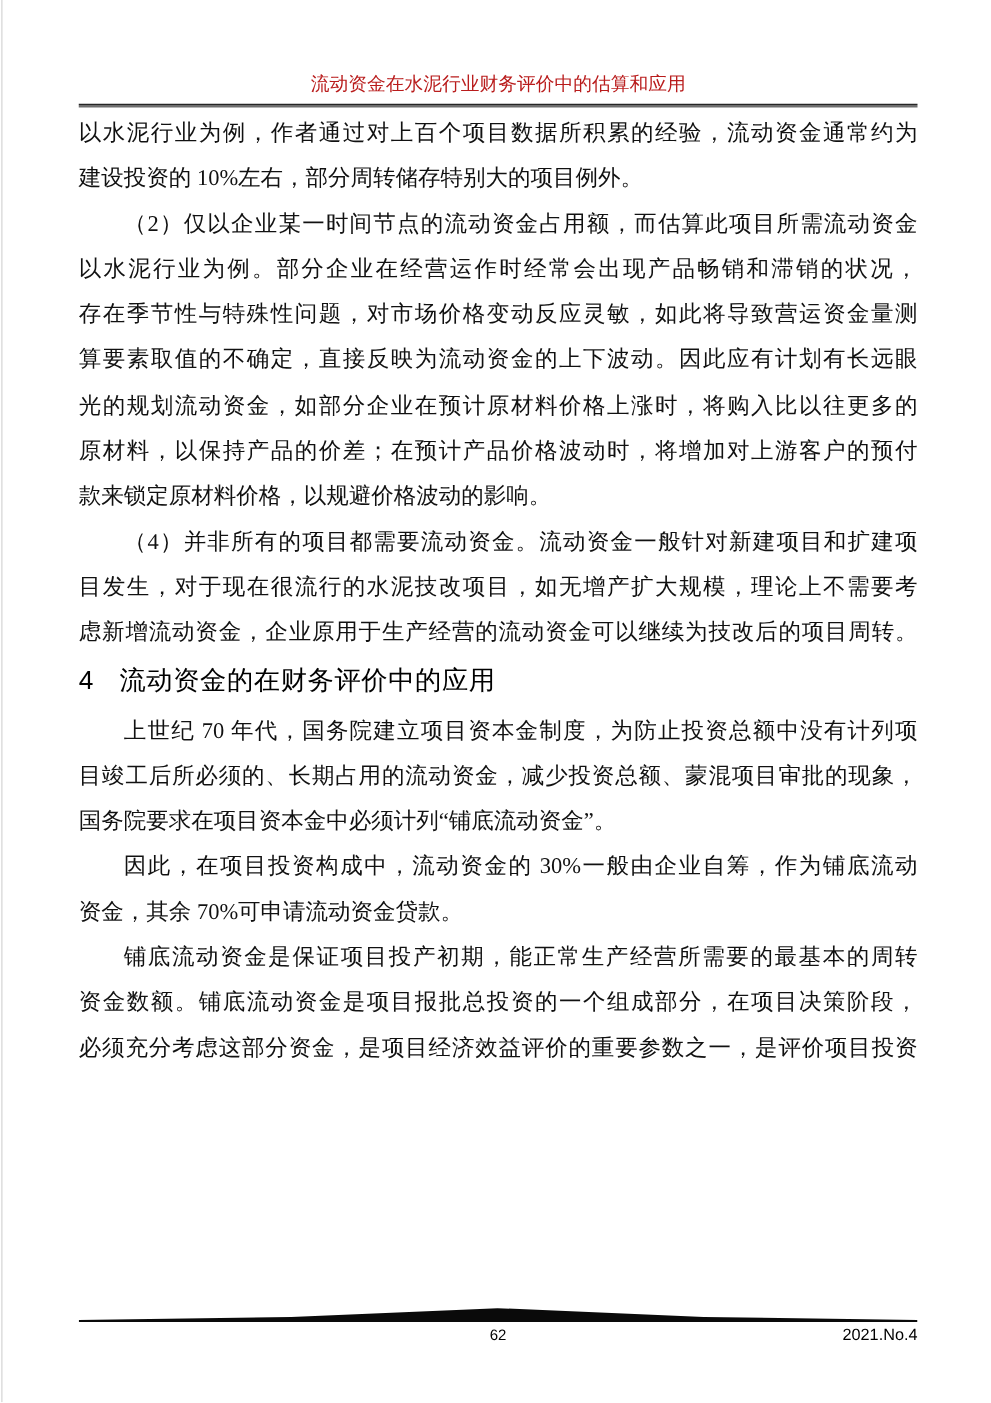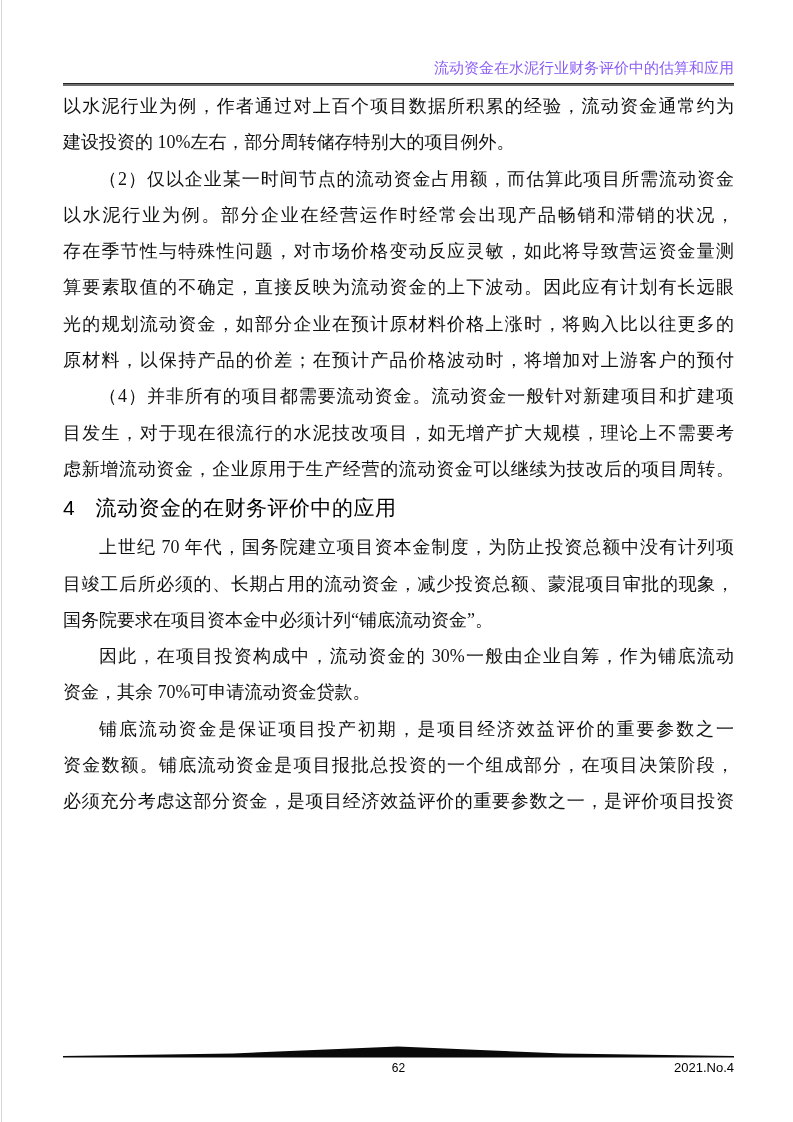--- a/index.html
+++ b/index.html
@@ -10,22 +10,22 @@
     overflow:hidden;
     font-family:"Liberation Serif", serif;
     color:#111111;
   }
   .edge-left{
     position:absolute;left:1px;top:0;width:1px;height:1122px;
     background:#d6d6d6;
   }
   .running-title{
     position:absolute;top:56px;left:63px;width:671px;height:24px;
-    line-height:24px;text-align:right;
-    font-size:15px;color:#8b5cf6;
+    line-height:24px;text-align:center;
+    font-size:15px;color:#b91c1c;
   }
   .header-rule{
     position:absolute;top:83px;left:63px;width:671px;height:3px;
     background:linear-gradient(to bottom,#262626 0 45%,#6e6e6e 45% 100%);
   }
   .body-text{
     position:absolute;top:88px;left:63px;width:671px;
     font-size:18px;
   }
   .ln{
@@ -78,20 +78,21 @@
       <div class="ln end">建设投资的 10%左右，部分周转储存特别大的项目例外。</div>
     </div>
 
     <div>
       <div class="ln ind">（2）仅以企业某一时间节点的流动资金占用额，而估算此项目所需流动资金</div>
       <div class="ln">以水泥行业为例。部分企业在经营运作时经常会出现产品畅销和滞销的状况，</div>
       <div class="ln">存在季节性与特殊性问题，对市场价格变动反应灵敏，如此将导致营运资金量测</div>
       <div class="ln">算要素取值的不确定，直接反映为流动资金的上下波动。因此应有计划有长远眼</div>
       <div class="ln">光的规划流动资金，如部分企业在预计原材料价格上涨时，将购入比以往更多的</div>
       <div class="ln">原材料，以保持产品的价差；在预计产品价格波动时，将增加对上游客户的预付</div>
+      <div class="ln end">款来锁定原材料价格，以规避价格波动的影响。</div>
     </div>
 
 
     <div>
       <div class="ln ind">（4）并非所有的项目都需要流动资金。流动资金一般针对新建项目和扩建项</div>
       <div class="ln">目发生，对于现在很流行的水泥技改项目，如无增产扩大规模，理论上不需要考</div>
       <div class="ln">虑新增流动资金，企业原用于生产经营的流动资金可以继续为技改后的项目周转。</div>
     </div>
 
     <div class="sec-heading">
@@ -104,21 +105,21 @@
       <div class="ln">目竣工后所必须的、长期占用的流动资金，减少投资总额、蒙混项目审批的现象，</div>
       <div class="ln end">国务院要求在项目资本金中必须计列“铺底流动资金”。</div>
     </div>
 
     <div>
       <div class="ln ind">因此，在项目投资构成中，流动资金的 30%一般由企业自筹，作为铺底流动</div>
       <div class="ln end">资金，其余 70%可申请流动资金贷款。</div>
     </div>
 
     <div>
-      <div class="ln ind">铺底流动资金是保证项目投产初期，是项目经济效益评价的重要参数之一</div>
+      <div class="ln ind">铺底流动资金是保证项目投产初期，能正常生产经营所需要的最基本的周转</div>
       <div class="ln">资金数额。铺底流动资金是项目报批总投资的一个组成部分，在项目决策阶段，</div>
       <div class="ln">必须充分考虑这部分资金，是项目经济效益评价的重要参数之一，是评价项目投资</div>
     </div>
 
   </div>
 
   <svg class="footer-bar" width="671" height="12" viewBox="0 0 671 12" xmlns="http://www.w3.org/2000/svg">
     <polygon points="0,10 170,7.5 335,0.5 500,7.5 671,10 671,11.5 0,11.5" fill="#0a0a0a"></polygon>
   </svg>
 

